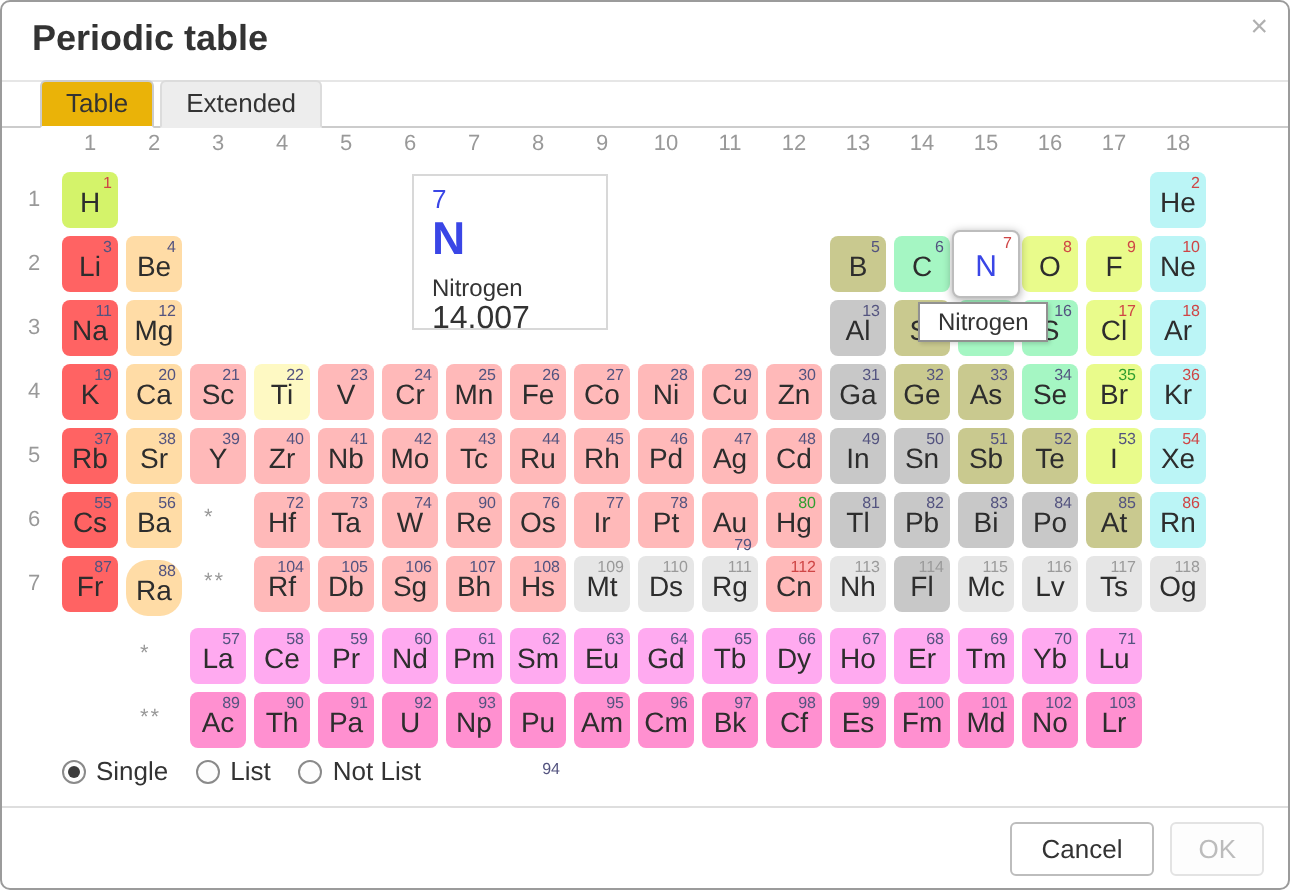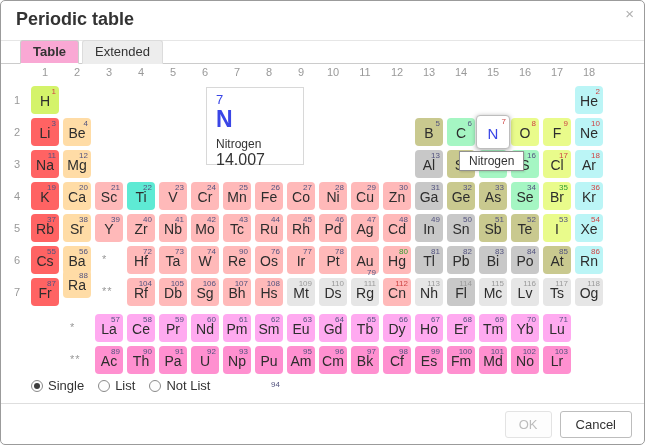--- a/index.html
+++ b/index.html
@@ -7,21 +7,21 @@
           border-radius:5px;background:#fff;overflow:hidden;}
   
   .header{position:absolute;top:0;left:0;right:0;height:39px;border-bottom:1px solid #e6e6e6;}
   .title{position:absolute;left:15px;top:8px;font-size:18px;font-weight:bold;color:#333;}
   .close{position:absolute;right:10px;top:5px;font-size:15px;color:#b0b0b0;cursor:pointer;line-height:1;}
   
   .tabbar{position:absolute;top:39px;left:0;right:0;height:24px;box-sizing:border-box;
           border-bottom:1px solid #ccc;display:flex;align-items:flex-end;padding-left:19px;}
   .tab{font-size:13px;color:#333;padding:3px 12px 4px;border:1px solid transparent;
        border-radius:3px 3px 0 0;margin-bottom:-1px;cursor:pointer;}
-  .tab.active{background:#f9a8d4;border-color:#ccc #ccc #fff;font-weight:bold;}
+  .tab.active{background:#eab308;border-color:#ccc #ccc #fff;}
   .tab.inactive{background:#ededed;border-color:#dcdcdc #dcdcdc transparent;margin-left:3px;}
   
   .ptable{position:absolute;top:63px;left:0;width:645px;height:314px;}
   .gh{position:absolute;top:2px;width:28px;text-align:center;font-size:11px;color:#999;}
   .ph{position:absolute;left:9px;width:14px;text-align:center;font-size:11px;color:#999;}
   .marker{position:absolute;font-size:11px;color:#999;letter-spacing:1px;}
   .cell{position:absolute;width:28px;height:28px;box-sizing:border-box;border-radius:4px;cursor:pointer;}
   .cell .sym{position:absolute;left:0;right:0;top:7px;text-align:center;font-size:14px;color:#2d2d2d;}
   .cell .num{position:absolute;top:1px;right:3px;font-size:8px;}
   .cell.selected{width:34px;height:34px;background:#fff;border:1px solid #bdbdbd;z-index:5;
@@ -181,21 +181,21 @@
         <span class="sym">K</span>
       </div>
       <div class="cell" style="left: 62px; top: 118px; background: rgb(255, 220, 166);">
         <span class="num" style="color: rgb(83, 83, 127);">20</span>
         <span class="sym">Ca</span>
       </div>
       <div class="cell" style="left: 94px; top: 118px; background: rgb(255, 185, 185);">
         <span class="num" style="color: rgb(83, 83, 127);">21</span>
         <span class="sym">Sc</span>
       </div>
-      <div class="cell" style="left: 126px; top: 118px; background: #5eead4;">
+      <div class="cell" style="left: 126px; top: 118px; background: #fef9c3;">
         <span class="num" style="color: rgb(83, 83, 127);">22</span>
         <span class="sym">Ti</span>
       </div>
       <div class="cell" style="left: 158px; top: 118px; background: rgb(255, 185, 185);">
         <span class="num" style="color: rgb(83, 83, 127);">23</span>
         <span class="sym">V</span>
       </div>
       <div class="cell" style="left: 190px; top: 118px; background: rgb(255, 185, 185);">
         <span class="num" style="color: rgb(83, 83, 127);">24</span>
         <span class="sym">Cr</span>
@@ -385,21 +385,21 @@
         <span class="sym">At</span>
       </div>
       <div class="cell" style="left: 574px; top: 182px; background: rgb(187, 245, 246);">
         <span class="num" style="color: rgb(207, 69, 69);">86</span>
         <span class="sym">Rn</span>
       </div>
       <div class="cell" style="left: 30px; top: 214px; background: rgb(255, 99, 99);">
         <span class="num" style="color: rgb(83, 83, 127);">87</span>
         <span class="sym">Fr</span>
       </div>
-      <div class="cell" style="left: 62px; top: 206px; background: rgb(255, 220, 166);">
+      <div class="cell" style="left: 62px; top: 216px; background: rgb(255, 220, 166); border-radius: 11px;">
         <span class="num" style="color: rgb(83, 83, 127);">88</span>
         <span class="sym">Ra</span>
       </div>
       <div class="cell" style="left: 126px; top: 214px; background: rgb(255, 185, 185);">
         <span class="num" style="color: rgb(83, 83, 127);">104</span>
         <span class="sym">Rf</span>
       </div>
       <div class="cell" style="left: 158px; top: 214px; background: rgb(255, 185, 185);">
         <span class="num" style="color: rgb(83, 83, 127); margin-left: 14px;">105</span>
         <span class="sym">Db</span>
@@ -587,16 +587,16 @@
         <span class="radio"></span>
         <span>List</span>
       </label>
       <label class="mode">
         <span class="radio"></span>
         <span>Not List</span>
       </label>
     </div>
 
   <div class="footer">
+    <button class="btn">Cancel</button>
     <button class="btn ok" disabled="">OK</button>
-    <button class="btn">Cancel</button>
   </div>
 </div>
 
 </body></html>

